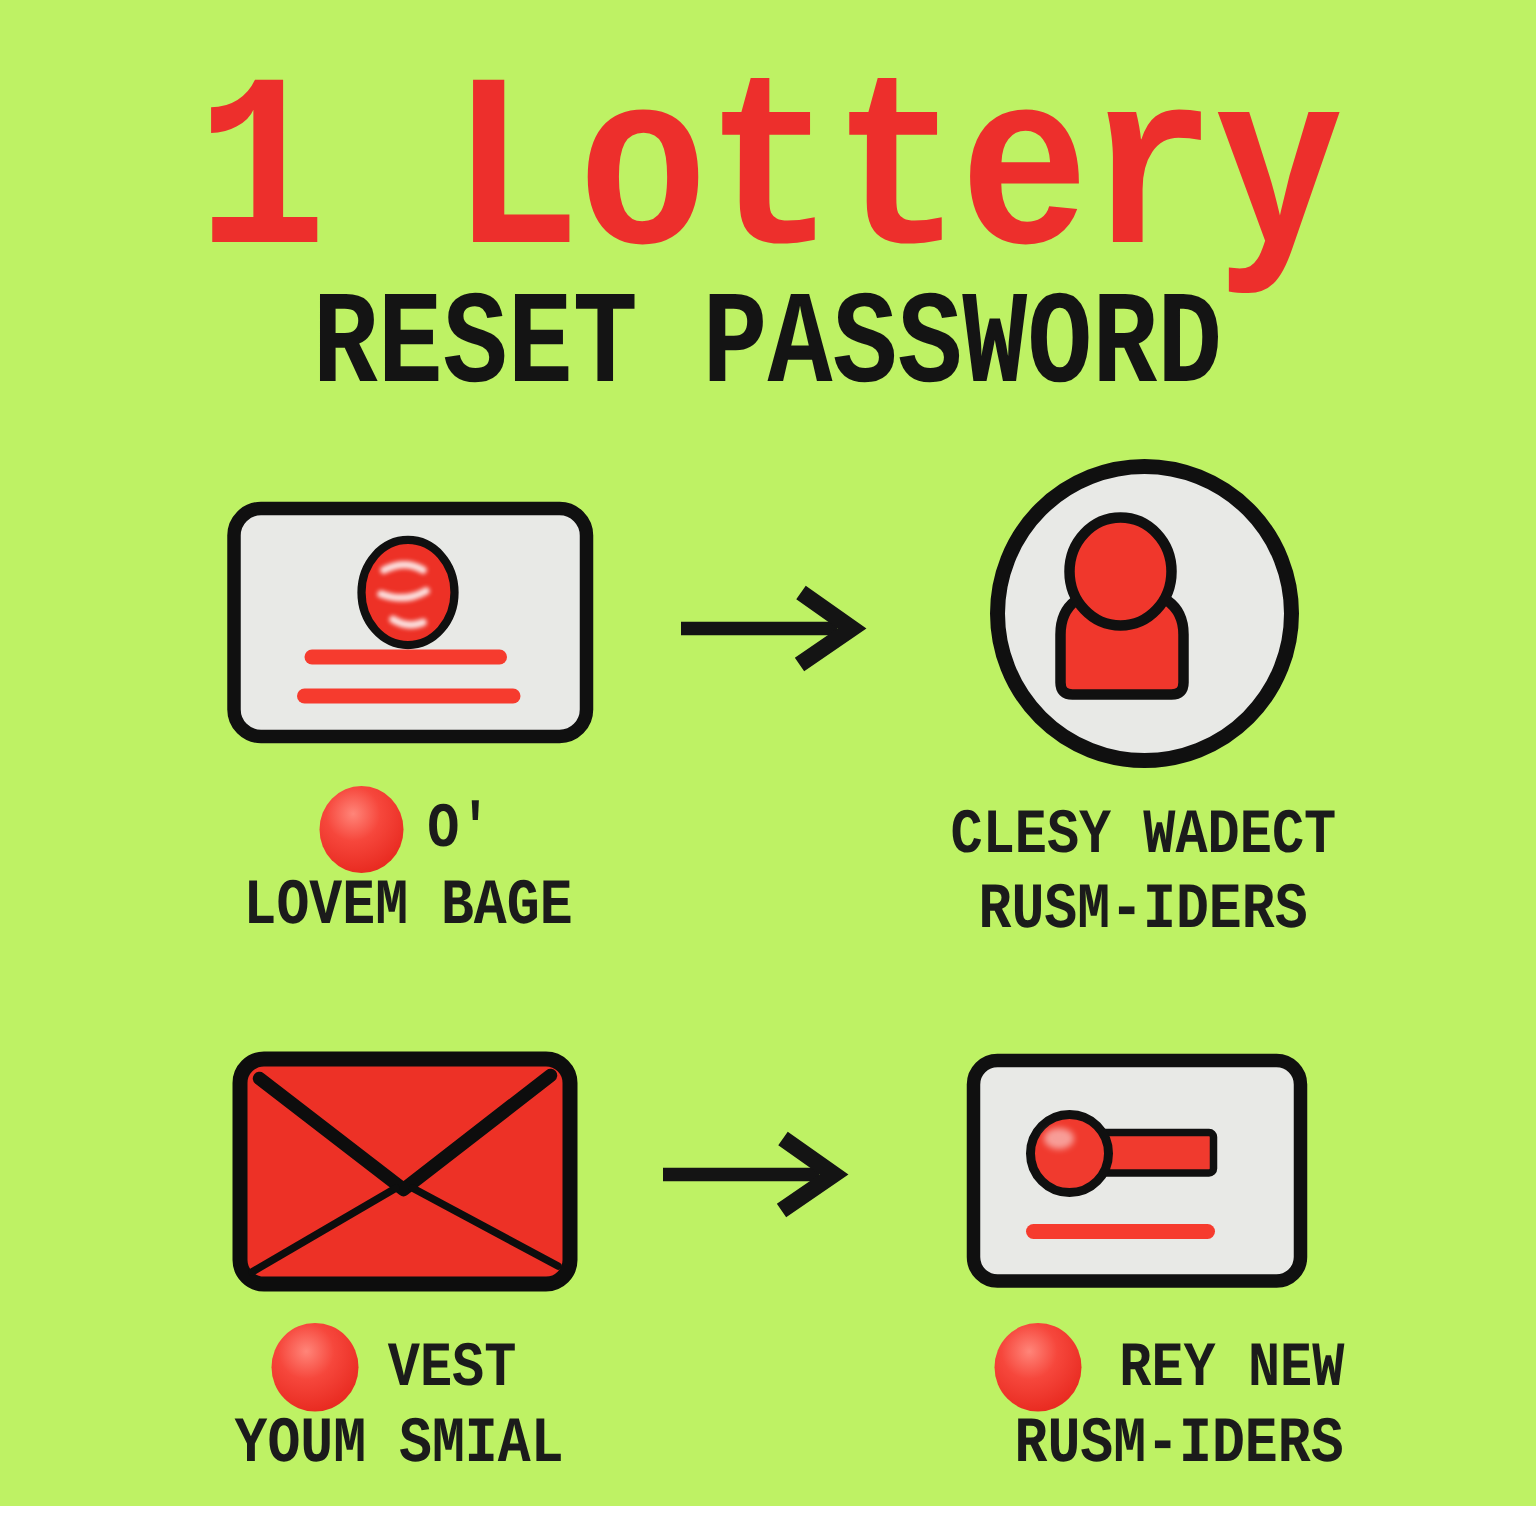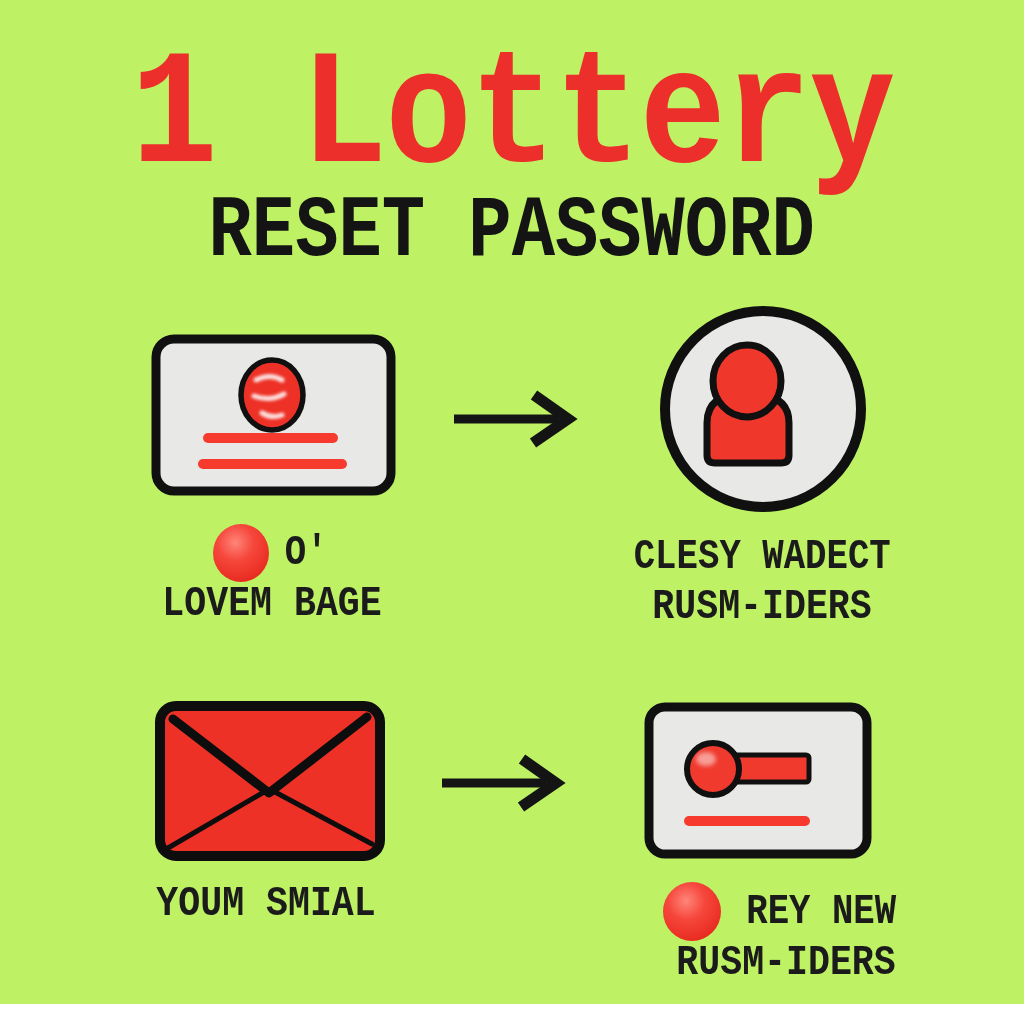--- a/index.html
+++ b/index.html
@@ -152,20 +152,24 @@
       <defs>
         <filter id="soft2" x="-50%" y="-50%" width="200%" height="200%">
           <feGaussianBlur stdDeviation="2"></feGaussianBlur>
         </filter>
       </defs>
       <rect x="41" y="115" width="126" height="10" rx="5" fill="#f63b2e"></rect>
     </svg>
   </div>
 
   <div class="caption cap3">
+    <div class="cap-row">
+      <span class="bullet"></span>
+      <span class="cap-text">VEST</span>
+    </div>
     <span class="cap-line2">YOUM SMIAL</span>
   </div>
 
   <div class="caption cap4">
     <div class="cap-row">
       <span class="bullet"></span>
       <span class="cap-text">REY NEW</span>
     </div>
     <span class="cap-line2">RUSM-IDERS</span>
   </div>

